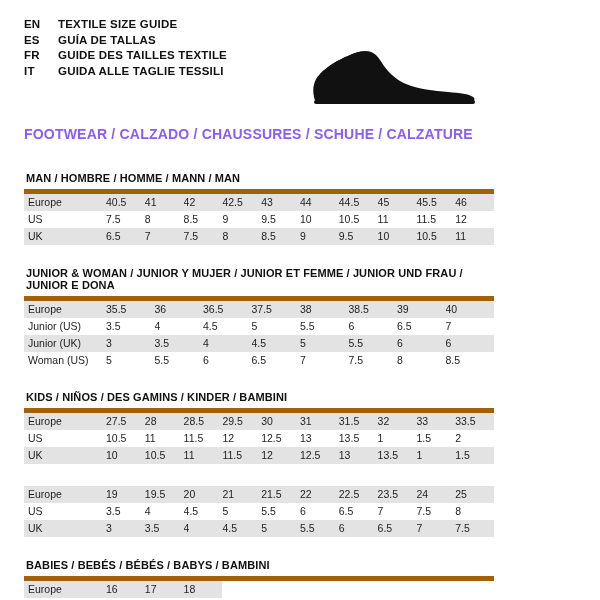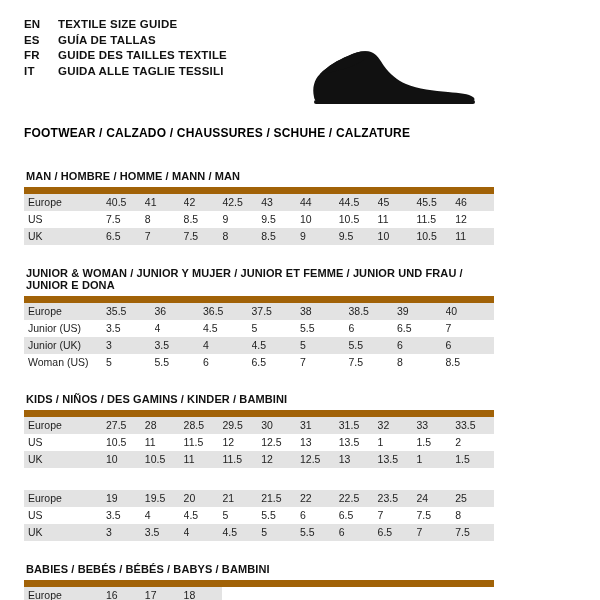--- a/index.html
+++ b/index.html
@@ -48,41 +48,41 @@
   .shoe-wrap {
     position: absolute;
     top: 22px;
     right: 6px;
     width: 190px;
     height: 70px;
   }
   .shoe-wrap svg { display: block; }
 
   .footwear-title {
-    font-size: 12px;
+    font-size: 14px;
     font-weight: bold;
     letter-spacing: .2px;
     margin-top: 16px;
     margin-bottom: 0;
-    color: #000000;
+    color: #8b5cf6;
   }
 
   
   .section {
     margin-top: 22px;
   }
   .section.first { margin-top: 30px; }
 
   .section-title {
     font-size: 11px;
     font-weight: bold;
     letter-spacing: .1px;
     color: #111;
     padding: 0 0 5px 2px;
-    border-bottom: 7px solid #a16207;
+    border-bottom: 5px solid #a16207;
     margin: 0;
   }
   table.sizes {
     border-collapse: collapse;
     width: 100%;
     font-size: 10.5px;
     table-layout: fixed;
   }
   table.sizes td {
     height: 17px;

